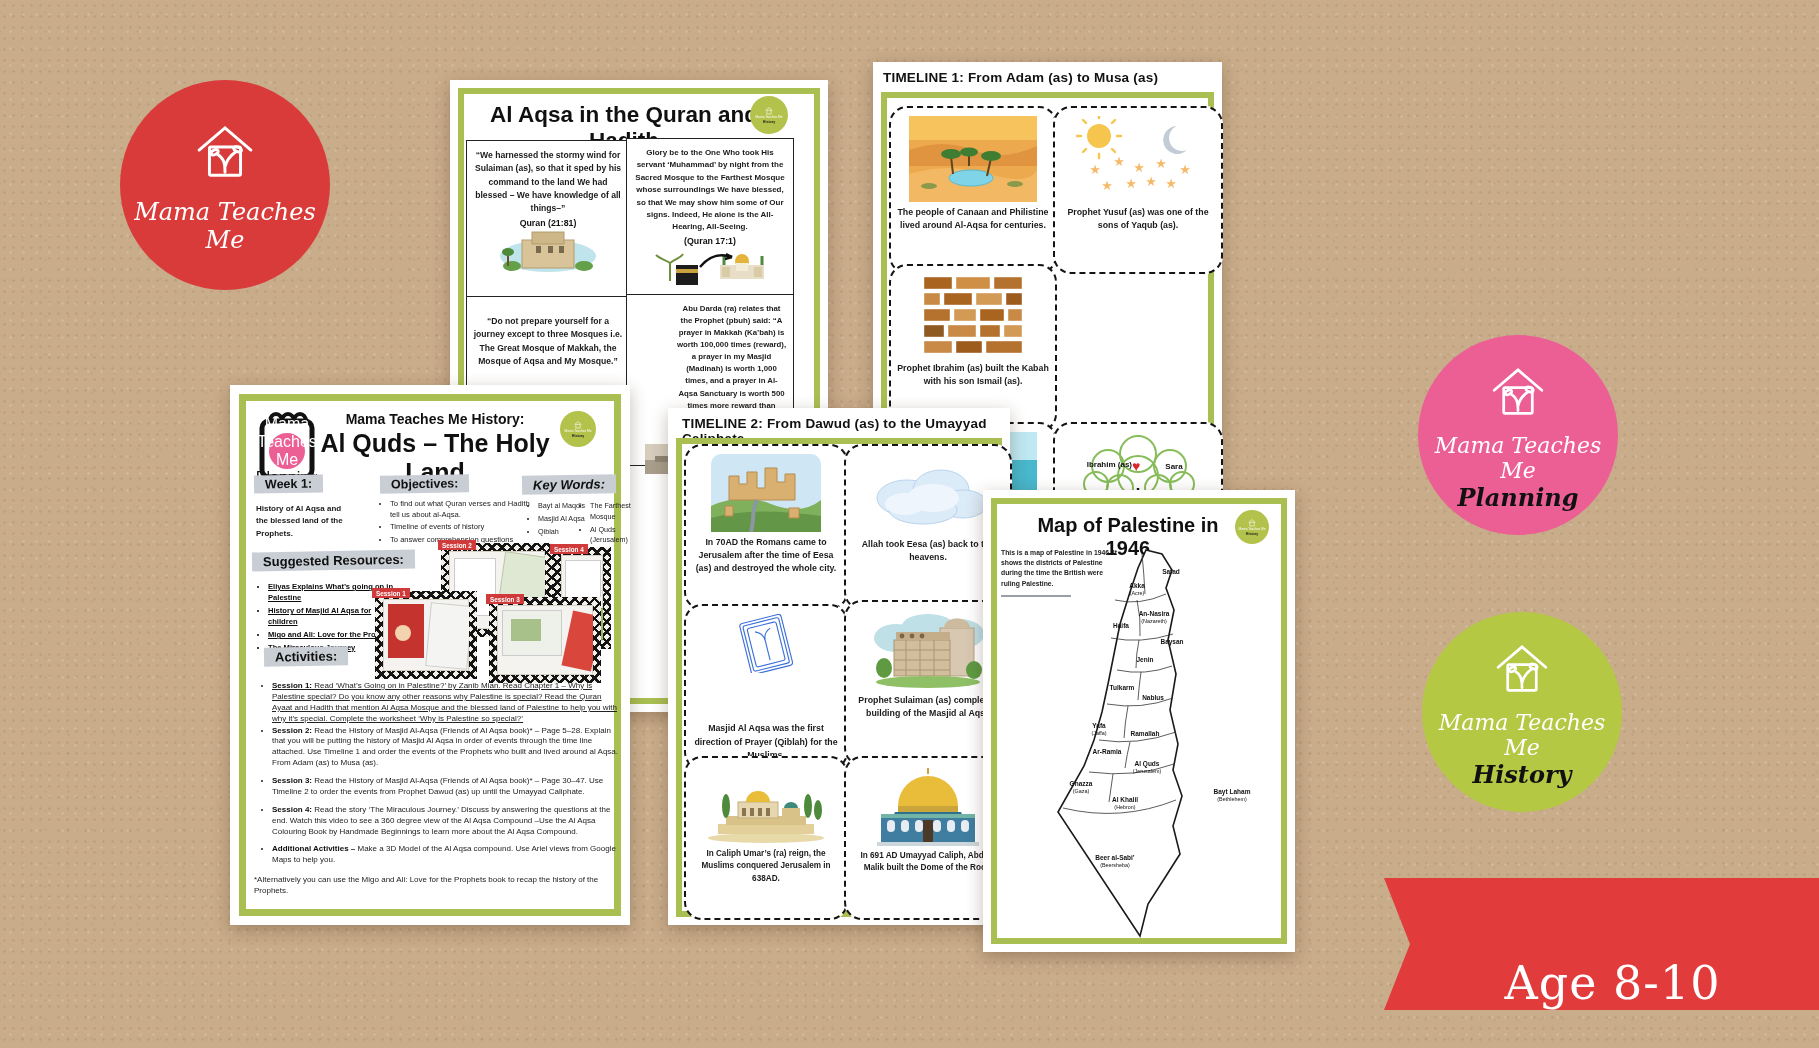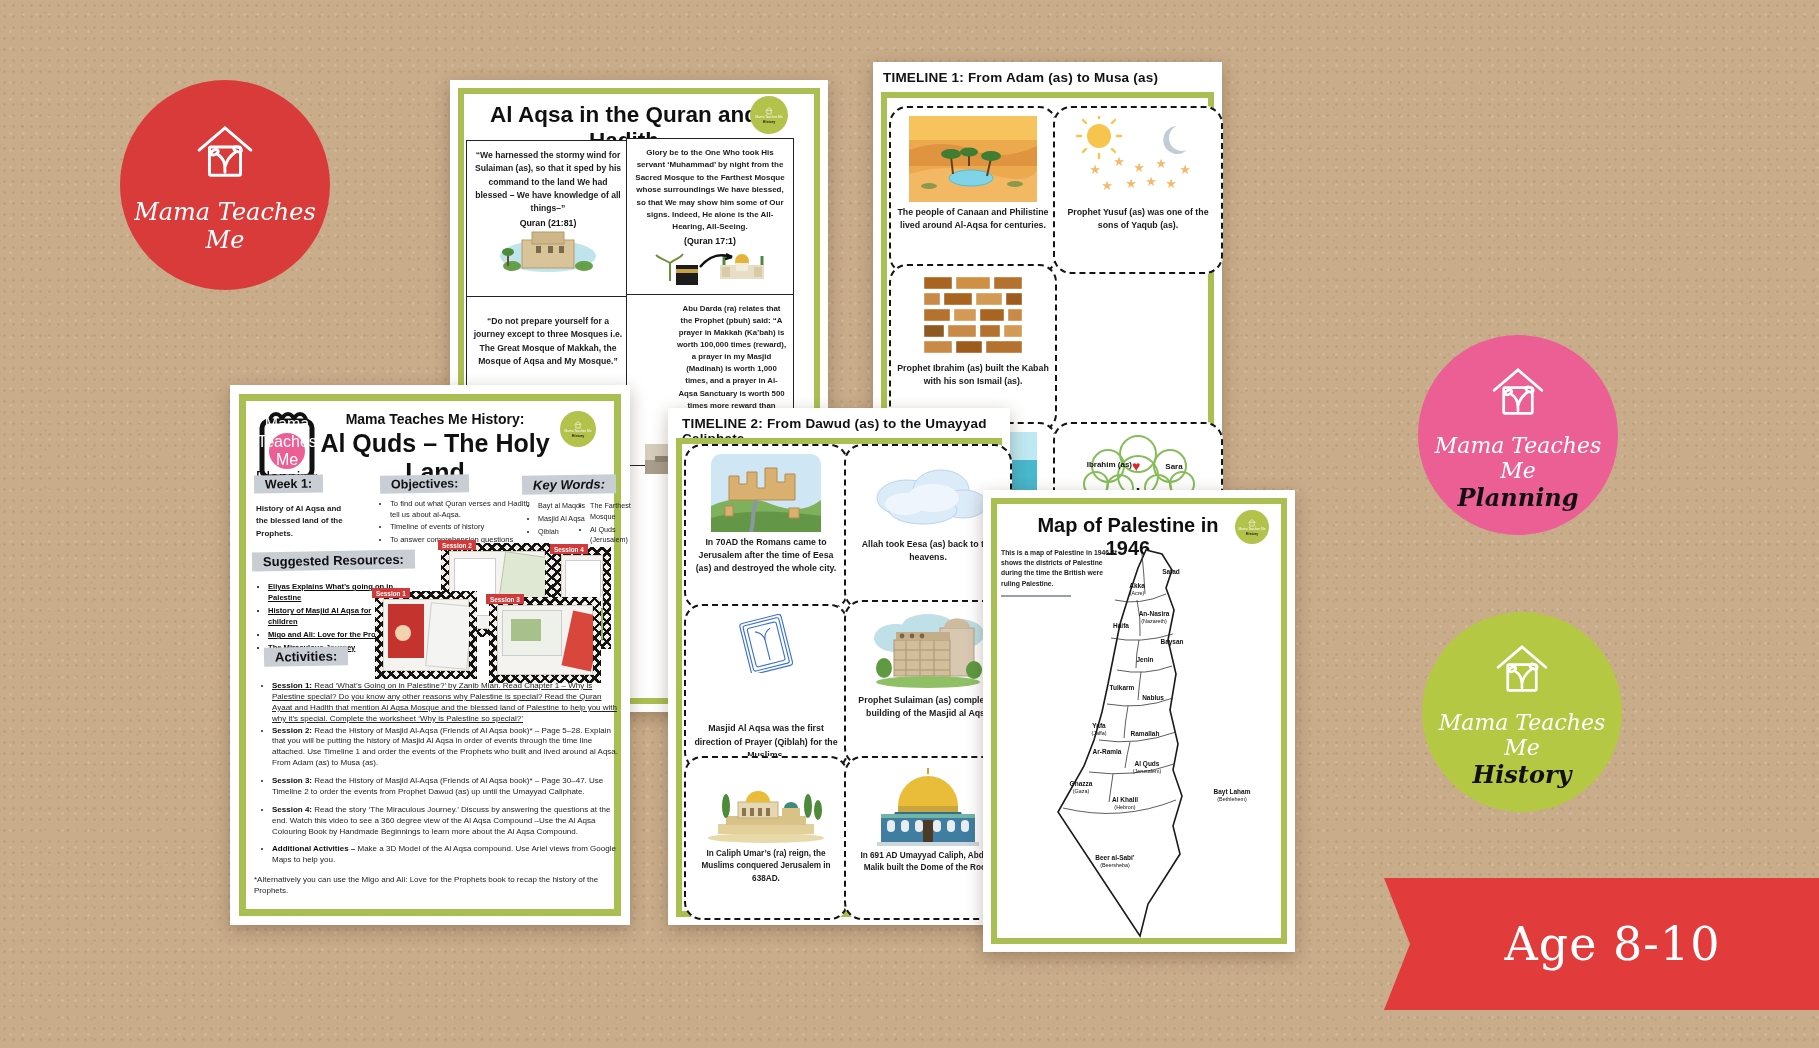--- a/index.html
+++ b/index.html
@@ -558,15 +558,15 @@
     <path d="M15 46 L50 16 L85 46"></path>
       <rect x="29" y="42" width="42" height="38" rx="2"></rect>
     <path d="M50 76 C50 62 48 57 39 51 M50 69 C52 59 58 53 65 48"></path>
     <ellipse cx="36" cy="49" rx="5" ry="3" transform="rotate(-28 36 49)"></ellipse>
       <ellipse cx="67" cy="45" rx="5.5" ry="3.2" transform="rotate(22 67 45)"></ellipse>
   </svg>
   <div class="script" style="color:#fff;font-size:22px;margin-top:6px;">Mama Teaches Me</div>
   <div class="script" style="color:#111;font-size:24px;font-weight:700;">History</div>
 </div>
 
-<div class="ribbon" style="left:1384px;top:878px;width:435px;height:132px;">
+<div class="ribbon" style="left:1384px;top:878px;width:435px;height:132px;align-items:flex-end;">
   <div class="ribbon-label">Age 8-10</div>
 </div>
 
 </body></html>

